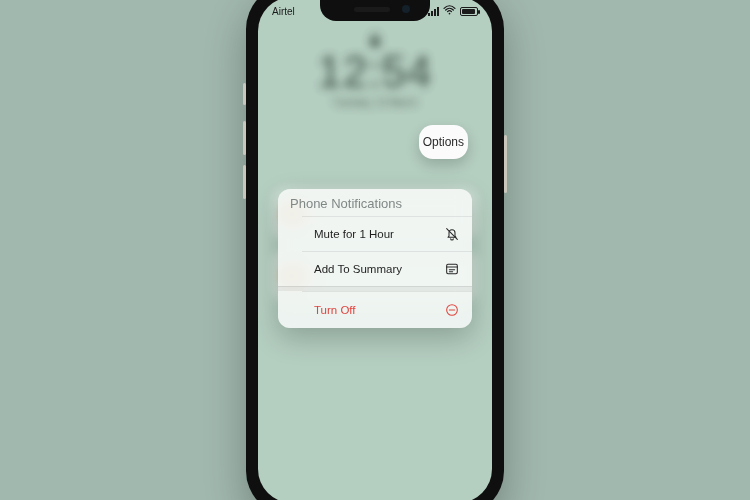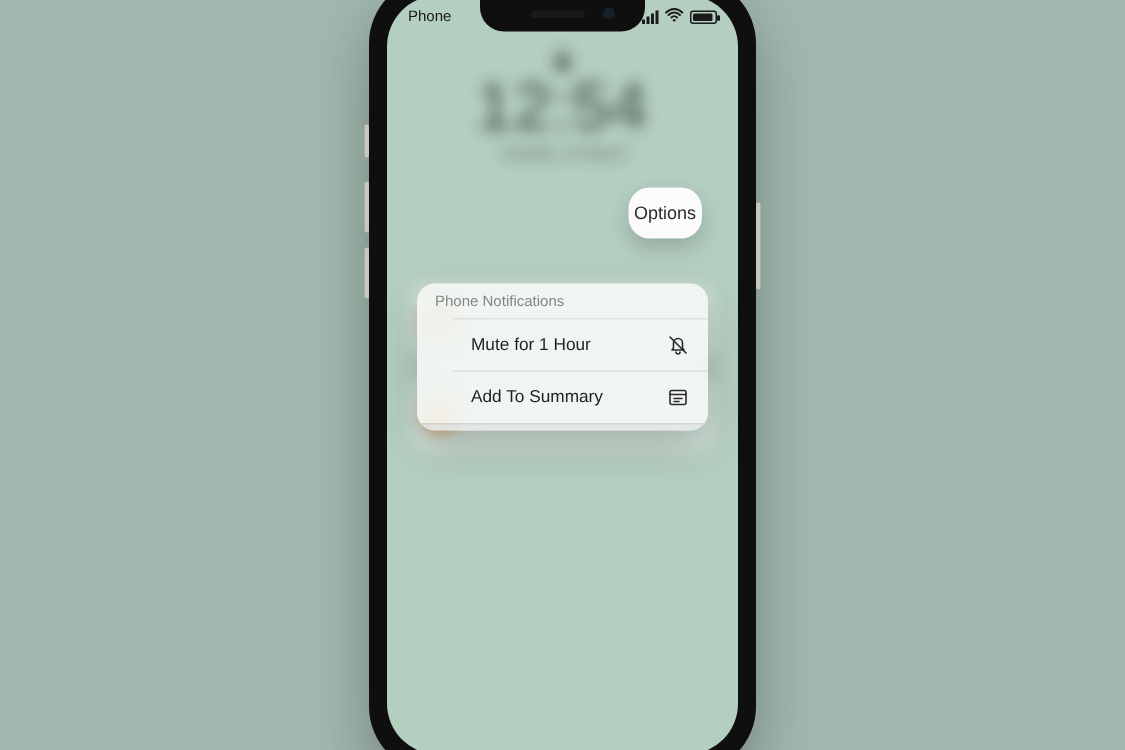--- a/index.html
+++ b/index.html
@@ -96,21 +96,21 @@
   .sheet {
     position:absolute; left:20px; right:20px; top:192px;
     background: rgba(245,248,246,.88);
     backdrop-filter: blur(8px);
     border-radius:12px;
     box-shadow: 0 10px 28px rgba(0,0,0,.22);
     z-index:30;
     overflow:hidden;
   }
   .sheet-head {
-    font-size:10px; color:#808886; text-align:left;
+    font-size:13px; color:#808886; text-align:left;
     padding:7px 12px 5px;
   }
   .sheet-row {
     display:flex; align-items:center; justify-content:space-between;
     padding: 9px 12px;
     font-size:11.5px; color:#1f1f1f;
     border-top:1px solid rgba(0,0,0,.08);
     margin-left:24px;
   }
   .sheet-row.tall { padding:10px 12px; }
@@ -126,21 +126,21 @@
 <div class="phone">
   <span class="bezel-btn btn-mute"></span>
   <span class="bezel-btn btn-volup"></span>
   <span class="bezel-btn btn-voldn"></span>
   <span class="bezel-btn btn-power"></span>
 
   <div class="screen">
     <div class="notch"></div>
 
     <div class="statusbar">
-      <span>Phone</span>
+      <span>Airtel</span>
       <div class="status-right">
         <span class="sig-bars">
             <span></span>
             <span></span>
             <span></span>
             <span></span>
           </span>
         <span class="wifi-ic">
           <svg width="13" height="10" viewBox="0 0 24 18">
               <path d="M2 6 C8 0 16 0 22 6 M5 9 C9 5 15 5 19 9 M8.5 12 C10.5 10 13.5 10 15.5 12" stroke="#1b1b1b" stroke-width="2.4" fill="none" stroke-linecap="round"></path>
@@ -194,16 +194,25 @@
               <rect x="4" y="5" width="16" height="14" rx="2"></rect>
               <path d="M4 9 h16 M8 13 h8 M8 16 h5"></path>
             </svg>
         </span>
       </div>
 
 
       <div class="sheet-sep"></div>
 
 
+      <div class="sheet-row tall destructive">
+        <span>Turn Off</span>
+        <span class="row-ic">
+          <svg viewBox="0 0 24 24">
+              <circle cx="12" cy="12" r="8"></circle>
+              <path d="M8 12 h8"></path>
+            </svg>
+        </span>
+      </div>
     </div>
 
   </div>
 </div>
 
 </body></html>

